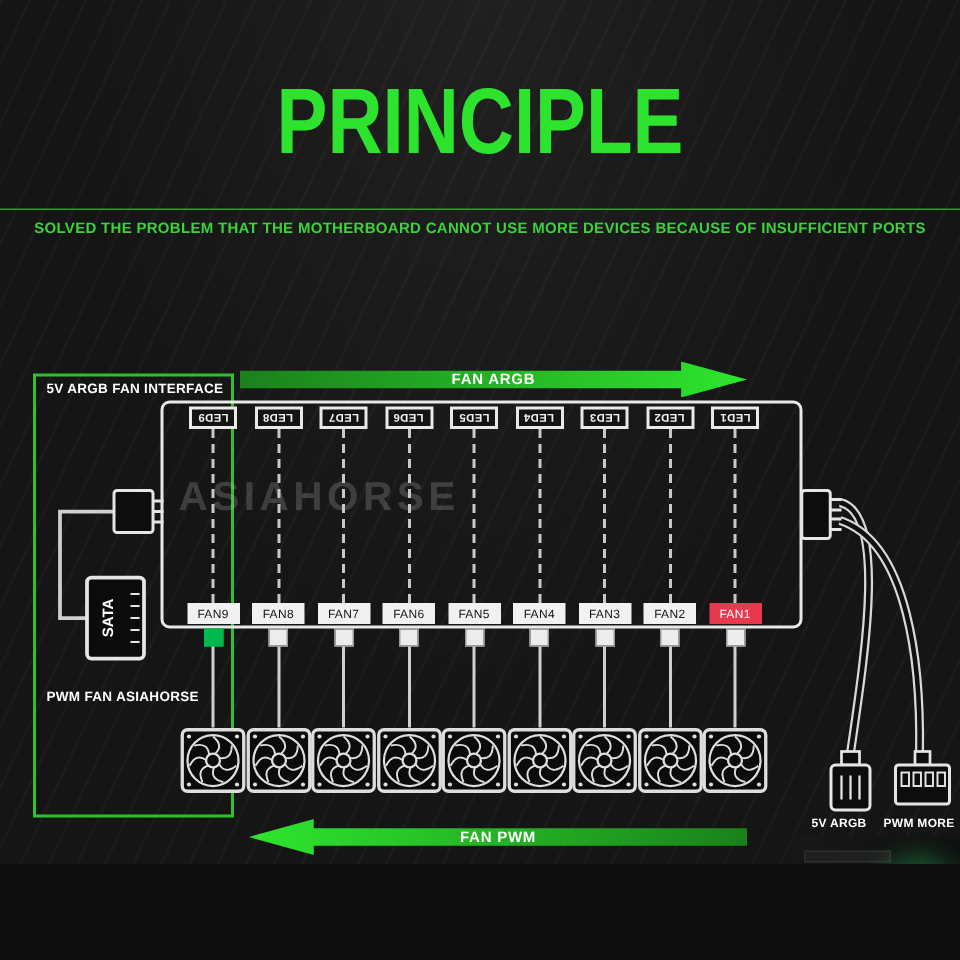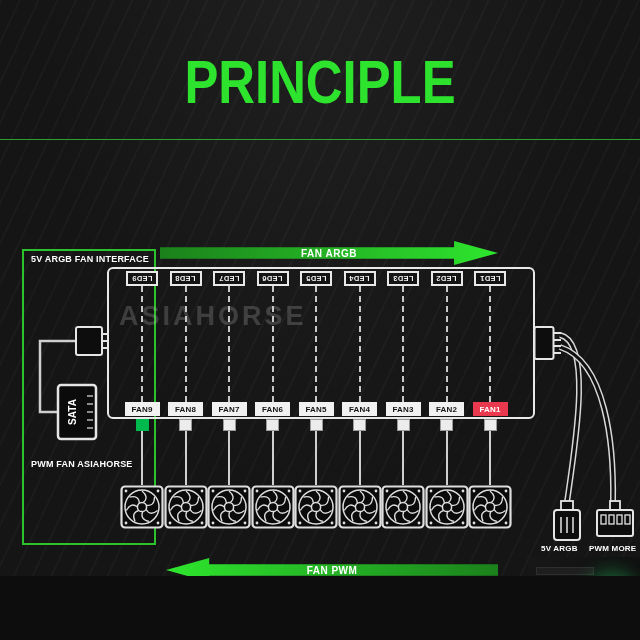--- a/index.html
+++ b/index.html
@@ -21,34 +21,34 @@
   .argb-label{left:31px;top:254px;}
   .pwm-label{left:31px;top:459px;}
 
   .arrow{position:absolute;height:24px;display:flex;align-items:center;justify-content:center;
     font-size:10px;font-weight:bold;color:#fff;letter-spacing:.5px;}
   .arrow-top{left:160px;top:241px;width:338px;
     background:linear-gradient(90deg,#1b811b,#2ee62e);
     clip-path:polygon(0 26%,87% 26%,87% 0,100% 50%,87% 100%,87% 74%,0 74%);}
   .arrow-bottom{left:166px;top:546px;width:332px;
     background:linear-gradient(90deg,#2ee62e,#1b811b);
-    clip-path:polygon(100% 26%,13% 26%,13% 0,0 50%,13% 100%,13% 74%,100% 74%);margin-top:12px;}
+    clip-path:polygon(100% 26%,13% 26%,13% 0,0 50%,13% 100%,13% 74%,100% 74%);}
 
   .hub{position:absolute;left:107px;top:267px;width:428px;height:152px;
     border:2px solid #e9e9e9;border-radius:6px;}
-  .watermark{position:absolute;left:10px;top:32px;font-size:27px;font-weight:bold;
+  .watermark{position:absolute;left:10px;top:47px;font-size:27px;font-weight:bold;
     letter-spacing:3px;color:rgba(205,205,205,0.22);}
 
   .columns{position:absolute;left:124px;top:269px;width:384px;display:flex;justify-content:space-between;}
   .col{display:flex;flex-direction:column;align-items:center;width:36px;}
   .led-tab{margin-top:2px;width:32px;height:15px;border:2px solid #e9e9e9;background:#141414;
     display:flex;align-items:center;justify-content:center;}
   .led-tab span{font-size:7.5px;font-weight:bold;color:#f0f0f0;transform:rotate(180deg);letter-spacing:.3px;}
   .dash{height:116px;width:0;border-left:2px dashed #c9c9c9;}
-  .fan-tag{width:35px;height:14px;background:#f1f1f1;color:#141414;font-size:8px;font-weight:bold;
+  .fan-tag{width:35px;height:14px;background:#f1f1f1;color:#141414;font-size:8px;font-weight:normal;
     display:flex;align-items:center;justify-content:center;letter-spacing:.2px;text-align:right;}
   .fan-tag.hot{background:#e8394e;color:#fff;}
   .plug{margin-top:3px;width:13px;height:12px;background:#ececec;border:1px solid #9a9a9a;}
   .plug.green{background:#00b94e;border-color:#00b94e;}
   .wire{width:2px;height:54px;background:#cfcfcf;}
   .fan{display:block;}
 
   .cables{position:absolute;left:0;top:0;width:640px;height:640px;pointer-events:none;}
 
   .svg-part{position:absolute;}
@@ -90,20 +90,21 @@
       <circle cx="6" cy="38" r="1.4" fill="#dedede"></circle>
       <circle cx="38" cy="38" r="1.4" fill="#dedede"></circle>
     </symbol>
   </defs>
 </svg>
 
 <div class="page">
 
   <h1 class="title">PRINCIPLE</h1>
   <div class="rule"></div>
+  <p class="subtitle">SOLVED THE PROBLEM THAT THE MOTHERBOARD CANNOT USE MORE DEVICES BECAUSE OF INSUFFICIENT PORTS</p>
 
   <div class="diagram">
 
     <div class="green-box"></div>
     <div class="iface-label argb-label">5V ARGB FAN INTERFACE</div>
     <div class="iface-label pwm-label">PWM FAN ASIAHORSE</div>
 
     <div class="arrow arrow-top">
       <span>FAN ARGB</span>
     </div>

